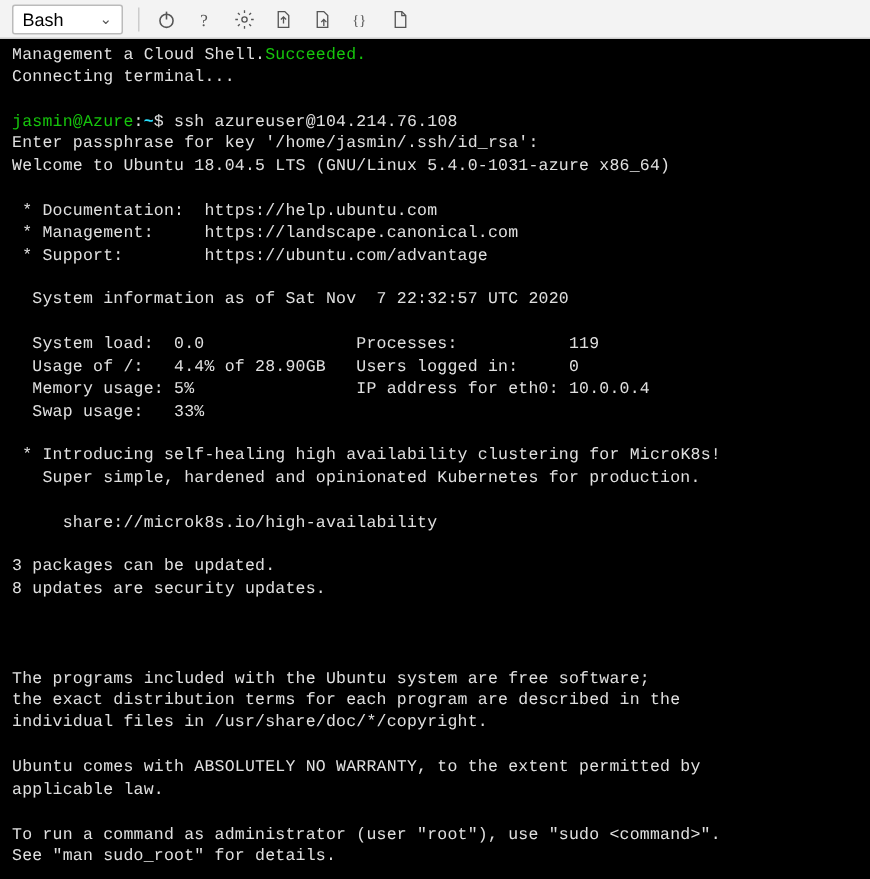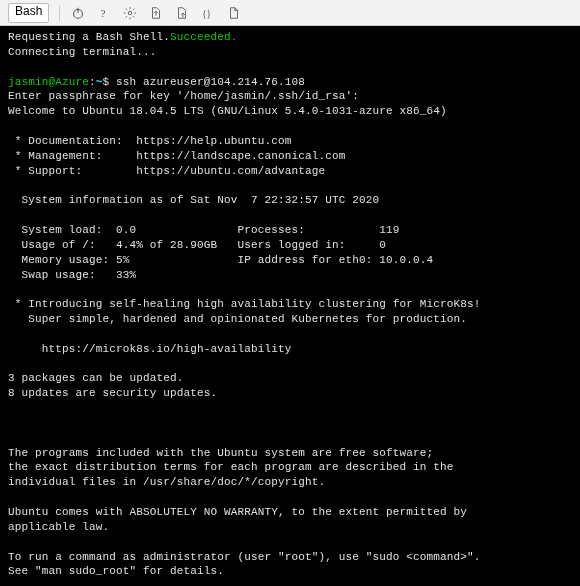--- a/index.html
+++ b/index.html
@@ -1,18 +1,18 @@
 <!DOCTYPE html>
 <html><head>
   <meta charset="utf-8">
   <style>
     * { margin: 0; padding: 0; box-sizing: border-box; }
     body { width: 580px; height: 586px; background: #fff; font-family: "Consolas", "Courier New", monospace; font-size: 11px; overflow: hidden; }
     .toolbar { background: #f3f3f3; border-bottom: 1px solid #ccc; height: 26px; display: flex; align-items: center; padding: 0 8px; gap: 10px; }
-    .shell-select { display: flex; align-items: center; gap: 24px; border: 1px solid #bbb; border-radius: 2px; height: 20px; padding: 0 6px; background: #fff; font-family: "Segoe UI", sans-serif; font-size: 12px; cursor: pointer; flex-direction: column; }
+    .shell-select { display: flex; align-items: center; gap: 24px; border: 1px solid #bbb; border-radius: 2px; height: 20px; padding: 0 6px; background: #fff; font-family: "Segoe UI", sans-serif; font-size: 12px; cursor: pointer; }
     .shell-select .chev { font-size: 10px; color: #555; }
     .tb-sep { width: 1px; height: 16px; background: #ccc; }
     .tb-icon { width: 16px; height: 16px; color: #555; display: flex; align-items: center; justify-content: center; cursor: pointer; }
     .tb-icon svg { width: 14px; height: 14px; }
     .terminal { background: #000; color: #e0e0e0; padding: 4px 8px; height: 560px; line-height: 1.35; white-space: pre-wrap; overflow: hidden; letter-spacing: 0.15px; }
     .grn { color: #16c60c; text-align: right; }
     .grn-b { color: #16c60c; font-weight: normal; }
     .cyan-b { color: #29e0ff; font-weight: bold; }
     .wht { color: #e0e0e0; }
   </style>
@@ -60,42 +60,42 @@
       </svg>
   </div>
   <div class="tb-icon">
     <svg viewBox="0 0 16 16" fill="none" stroke="currentColor" stroke-width="1">
         <path d="M4 2h5l3 3v9H4z"></path>
         <path d="M9 2v3h3"></path>
       </svg>
   </div>
 </div>
 
-<div class="terminal"><span class="wht">Requesting a Bash Shell.</span><span class="grn">Succeeded.</span>
+<div class="terminal"><span class="wht">Management a Cloud Shell.</span><span class="grn">Succeeded.</span>
 <span class="wht">Connecting terminal...</span>
 
 <span class="grn-b">jasmin@Azure</span><span class="wht">:</span><span class="cyan-b">~</span><span class="wht">$ </span><span class="wht">ssh azureuser@104.214.76.108</span>
 <span class="wht">Enter passphrase for key '/home/jasmin/.ssh/id_rsa':</span>
 <span class="wht">Welcome to Ubuntu 18.04.5 LTS (GNU/Linux 5.4.0-1031-azure x86_64)</span>
 
 <span class="wht"> * Documentation:  https://help.ubuntu.com</span>
 <span class="wht"> * Management:     https://landscape.canonical.com</span>
 <span class="wht"> * Support:        https://ubuntu.com/advantage</span>
 
 <span class="wht">  System information as of Sat Nov  7 22:32:57 UTC 2020</span>
 
 <span class="wht">  System load:  0.0               Processes:           119</span>
 <span class="wht">  Usage of /:   4.4% of 28.90GB   Users logged in:     0</span>
 <span class="wht">  Memory usage: 5%                IP address for eth0: 10.0.0.4</span>
 <span class="wht">  Swap usage:   33%</span>
 
 <span class="wht"> * Introducing self-healing high availability clustering for MicroK8s!</span>
 <span class="wht">   Super simple, hardened and opinionated Kubernetes for production.</span>
 
-<span class="wht">     https://microk8s.io/high-availability</span>
+<span class="wht">     share://microk8s.io/high-availability</span>
 
 <span class="wht">3 packages can be updated.</span>
 <span class="wht">8 updates are security updates.</span>
 
 
 
 <span class="wht">The programs included with the Ubuntu system are free software;</span>
 <span class="wht">the exact distribution terms for each program are described in the</span>
 <span class="wht">individual files in /usr/share/doc/*/copyright.</span>
 

